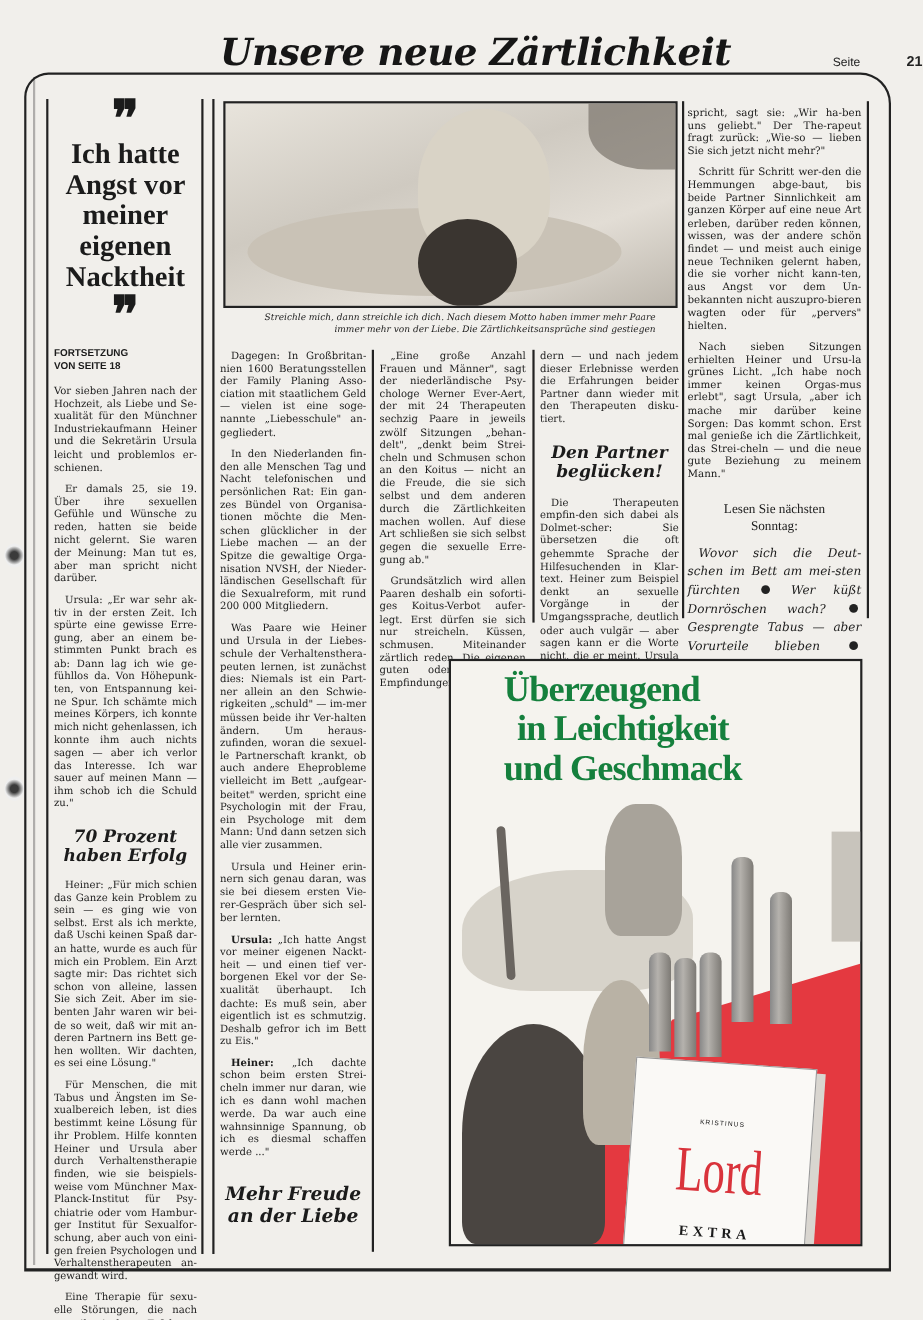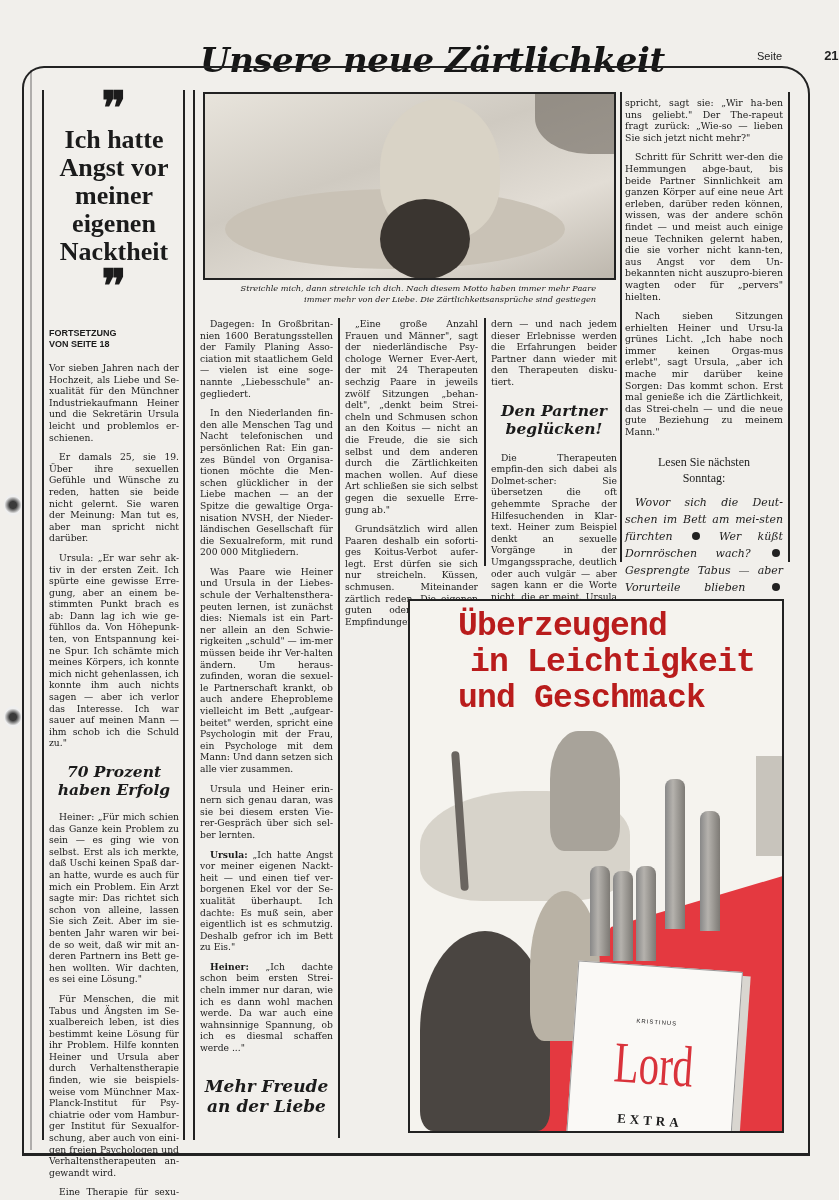--- a/index.html
+++ b/index.html
@@ -1,55 +1,55 @@
 <!DOCTYPE html>
 <html><head>
 <meta charset="utf-8">
 <style>
   * { box-sizing: border-box; margin: 0; padding: 0; }
   html, body { width: 839px; height: 1200px; background: #f1efeb; overflow: hidden; }
   body { position: relative; font-family: "DejaVu Serif", serif; color: #1b1b1b; }
 
   .page-header { position: absolute; left: 0; top: 0; width: 839px; height: 80px; }
-  .series-title { position: absolute; left: 200px; top: 40px; font-family: "DejaVu Serif", serif; font-style: italic; font-weight: bold; font-size: 34px; letter-spacing: -0.5px; color: #161616; }
+  .series-title { position: absolute; left: 200px; top: 28px; font-family: "DejaVu Serif", serif; font-style: italic; font-weight: bold; font-size: 34px; letter-spacing: -0.5px; color: #161616; }
   .page-number { position: absolute; left: 757px; top: 48px; font-family: "Liberation Sans", sans-serif; font-size: 11px; color: #222; }
   .page-number b { font-size: 13px; margin-left: 39px; }
 
   .frame { position: absolute; left: 22px; top: 66px; width: 788px; height: 1090px; border: 2px solid #222; border-radius: 22px 28px 0 0; border-bottom-width: 3px; }
 
   .col { position: absolute; font-size: 9.2px; line-height: 11.6px; text-align: justify; hyphens: manual; }
   .col p { margin-bottom: 8px; text-indent: 10px; }
   .col p.noindent { text-indent: 0; }
   .vrule { position: absolute; width: 2px; background: #222; }
 
   .col1 { left: 49px; top: 90px; width: 130px; }
   .quote-mark { font-family: "DejaVu Serif", serif; font-weight: bold; font-size: 46px; line-height: 36px; text-align: center; height: 34px; }
   .pull-quote { font-family: "Liberation Serif", serif; font-weight: bold; font-size: 26px; line-height: 28px; text-align: center; margin: 2px 0; }
-  .continued { font-family: "Liberation Sans", sans-serif; font-size: 9px; line-height: 11px; font-weight: bold; margin: 26px 0 12px; text-indent: 0 !important; }
+  .continued { font-family: "Liberation Sans", sans-serif; font-size: 9px; line-height: 11px; font-weight: bold; margin: 14px 0 12px; text-indent: 0 !important; }
   .subhead { font-family: "DejaVu Serif", serif; font-weight: bold; font-style: italic; font-size: 15.5px; line-height: 18px; text-align: center; margin: 14px 0 12px; }
 
   .photo { position: absolute; left: 203px; top: 92px; width: 413px; height: 188px; border: 2px solid #222; overflow: hidden; background: linear-gradient(160deg, #e8e4dc 0%, #cfcac1 40%, #e2ddd5 70%, #bdb7ad 100%); }
   .photo .hair { position: absolute; left: 175px; top: 5px; width: 120px; height: 140px; border-radius: 50% 50% 40% 40%; background: #d9d3c6; }
   .photo .body { position: absolute; left: 20px; top: 95px; width: 340px; height: 80px; border-radius: 50%; background: #c9c2b6; }
   .photo .head { position: absolute; left: 175px; top: 105px; width: 90px; height: 80px; border-radius: 50%; background: #3a3530; }
   .photo .rocks { position: absolute; left: 330px; top: 0; width: 90px; height: 60px; background: #6c665e; border-radius: 0 0 0 60%; opacity: .6; }
   .caption { position: absolute; left: 226px; top: 283px; width: 370px; font-family: "DejaVu Serif", serif; font-style: italic; font-size: 8.2px; line-height: 10.5px; text-align: right; }
 
   .col2 { left: 200px; top: 318px; width: 133px; }
   .col3 { left: 345px; top: 318px; width: 133px; }
   .col4 { left: 491px; top: 318px; width: 126px; }
   .col5 { left: 625px; top: 97px; width: 158px; font-size: 9.4px; }
   .speaker { font-weight: bold; }
 
   .teaser-head { font-family: Liberation Serif, serif; font-size: 12px; line-height: 16px; text-align: center; margin: 16px 0 8px; }
   .teaser { font-family: "DejaVu Serif", serif; font-style: italic; font-size: 11px; line-height: 17px; text-align: justify; text-indent: 10px; }
   .bullet { display: inline-block; width: 8px; height: 8px; border-radius: 50%; background: #222; margin: 0 3px; }
 
   .ad { position: absolute; left: 408px; top: 599px; width: 376px; height: 534px; border: 2px solid #222; background: #f5f3ee; overflow: hidden; }
-  .ad-headline { position: absolute; left: 48px; top: 8px; font-family: Liberation Mono, monospace; font-weight: bold; font-size: 33px; line-height: 36px; color: #b91c1c; letter-spacing: -0.8px; }
+  .ad-headline { position: absolute; left: 48px; top: 8px; font-family: Liberation Serif, serif; font-weight: bold; font-size: 33px; line-height: 36px; color: #15803d; letter-spacing: -0.8px; }
   .ad-headline div:nth-child(2) { padding-left: 12px; }
   .ad-headline div:nth-child(3) { padding-left: 0; }
   .ad-illus { position: absolute; left: 0; top: 130px; width: 376px; height: 404px; }
   .red-bg { position: absolute; right: 0; bottom: 0; width: 250px; height: 260px; background: #e43940; clip-path: polygon(30% 20%, 100% 0, 100% 100%, 0 100%, 0 70%); }
   .pack { position: absolute; left: 160px; top: 235px; width: 165px; height: 235px; background: #faf9f6; border: 1px solid #999; transform: rotate(4deg); box-shadow: 8px 4px 0 #d9d6d0; }
   .pack-brand-small { position: absolute; left: 0; top: 52px; width: 100%; text-align: center; font-family: "Liberation Sans", sans-serif; font-size: 6px; letter-spacing: 1px; }
   .pack-logo { position: absolute; left: 0; top: 62px; width: 100%; text-align: center; font-family: "Liberation Serif", serif; font-size: 58px; line-height: 72px; color: #d9333b; transform: scaleX(0.7); }
   .pack-extra { position: absolute; left: 0; top: 146px; width: 100%; text-align: center; font-family: "Liberation Serif", serif; font-weight: bold; font-size: 13px; letter-spacing: 4px; }
   .cig { position: absolute; width: 20px; background: linear-gradient(90deg, #888 0%, #b5b2ad 40%, #7d7a75 100%); border-radius: 8px 8px 0 0; }
   .plane { position: absolute; left: 10px; top: 60px; width: 210px; height: 110px; background: #cfcac1; border-radius: 50% 40% 30% 30%; opacity: .8; }

